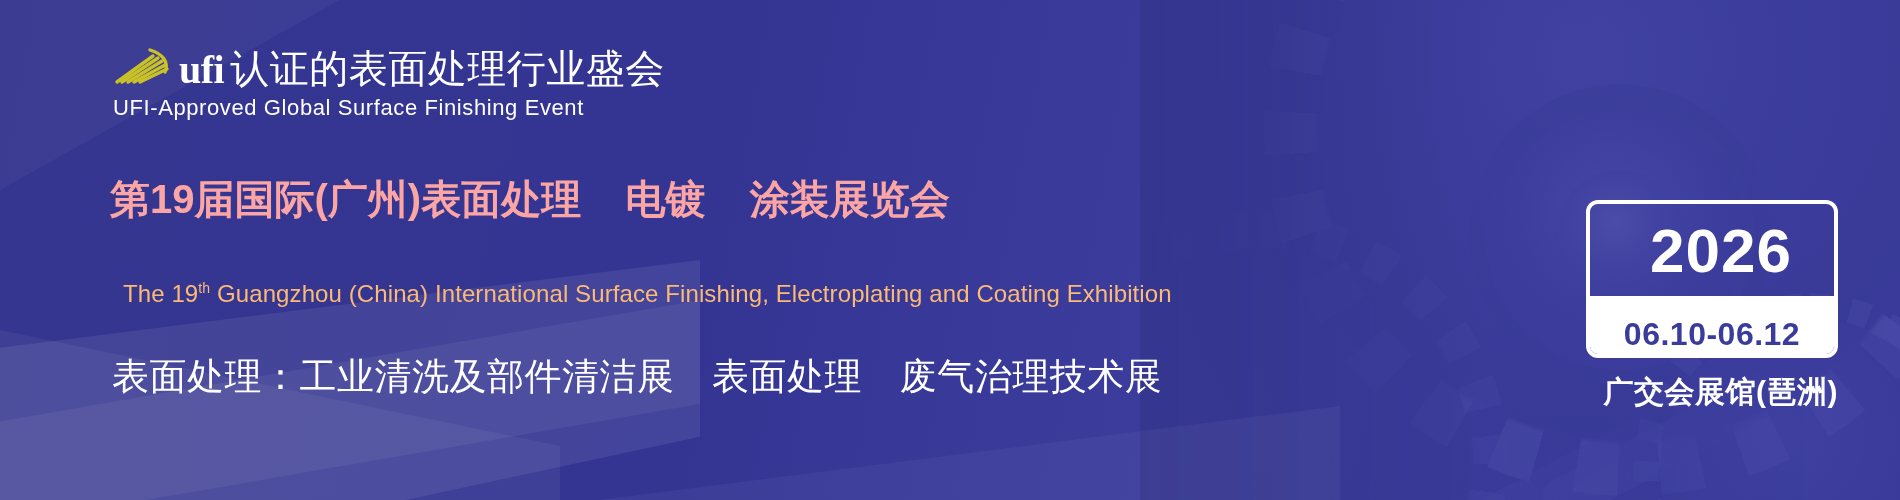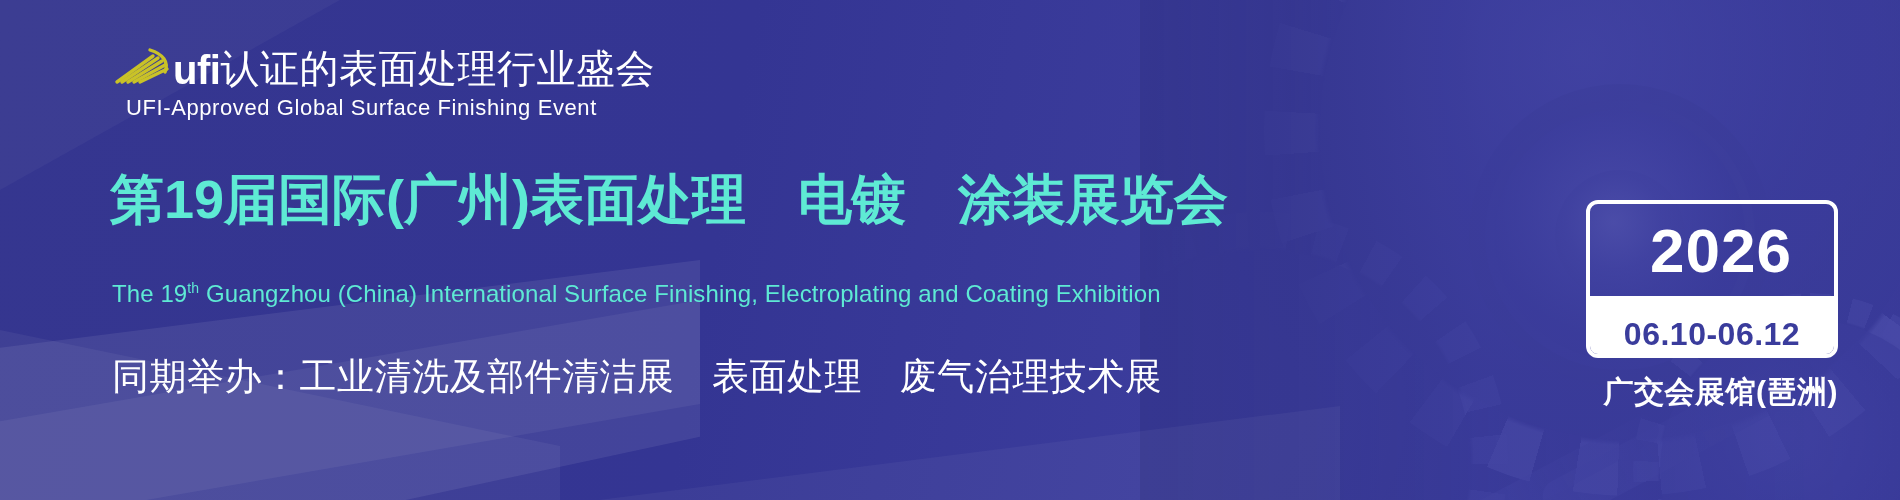--- a/index.html
+++ b/index.html
@@ -133,22 +133,23 @@
 
   
   .ufi-block {
     position: absolute;
     left: 113px;
     top: 46px;
   }
   .ufi-row {
     display: flex;
     align-items: flex-end;
-    gap: 0;
-    white-space: nowrap;
+    gap: 6px;
+    white-space: nowrap;
+    font-family: Liberation Serif, serif;
   }
   .ufi-swoosh { display: block; }
   .ufi-word {
     color: #ffffff;
     font-size: 40px;
     font-weight: 700;
     letter-spacing: -0.5px;
     line-height: 36px;
     position: relative;
     top: 2px;
@@ -161,43 +162,43 @@
     letter-spacing: 0.5px;
     position: relative;
     top: 1px;
   }
   .ufi-en {
     color: #ffffff;
     font-size: 22px;
     font-weight: 400;
     letter-spacing: 0.6px;
     margin-top: 9px;
-    margin-left: 13px;
+    margin-left: 0px;
     white-space: nowrap;
   }
 
   
   .main-title {
     position: absolute;
     left: 110px;
     top: 162px;
-    color: #5eead4;
-    font-size: 54px;
+    color: #fca5a5;
+    font-size: 40px;
     font-weight: 700;
     letter-spacing: 0px;
     white-space: nowrap;
     line-height: 74px;
   }
   .main-title .gap { display: inline-block; width: 22px; }
 
   .title-en {
     position: absolute;
-    left: 112px;
+    left: 123px;
     top: 280px;
-    color: #5eead4;
+    color: #fdba74;
     font-size: 24px;
     font-weight: 400;
     letter-spacing: 0.1px;
     white-space: nowrap;
   }
   .title-en sup {
     font-size: 14px;
     vertical-align: super;
     line-height: 0;
   }
@@ -313,21 +314,21 @@
       <span>电镀</span>
       <span class="gap"></span>
       <span>涂装展览会</span>
     </div>
 
     <div class="title-en">
       <span>The 19</span><sup>th</sup><span> Guangzhou (China) International Surface Finishing, Electroplating and Coating Exhibition</span>
     </div>
 
     <div class="concurrent">
-      <span>同期举办：工业清洗及部件清洁展</span>
+      <span>表面处理：工业清洗及部件清洁展</span>
       <span class="gap"></span>
       <span>表面处理</span>
       <span class="gap"></span>
       <span>废气治理技术展</span>
     </div>
 
     <div class="date-badge">
       <div class="date-year">2026</div>
       <div class="date-range">06.10-06.12</div>
     </div>

